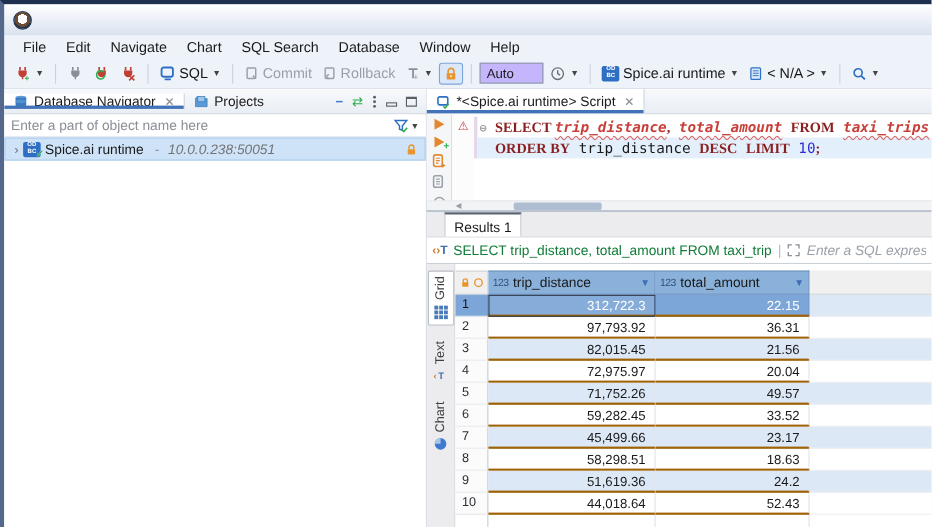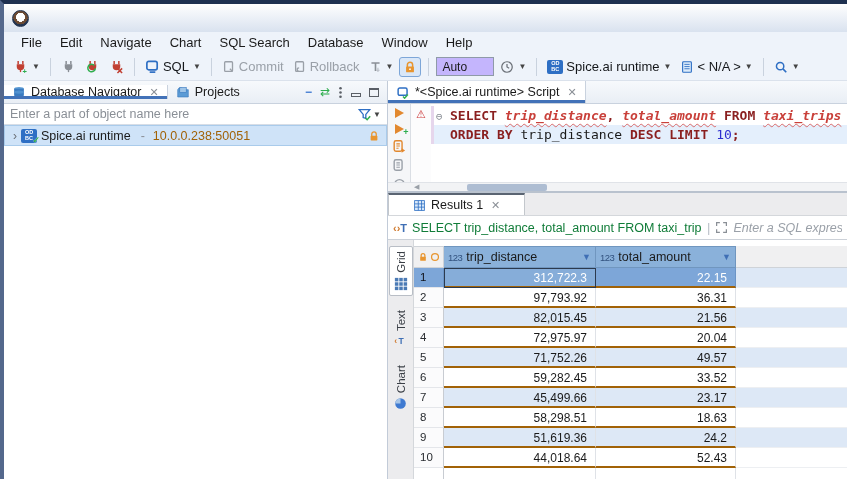--- a/index.html
+++ b/index.html
@@ -48,53 +48,53 @@
   .ptab-icons { display:flex; align-items:center; gap:8px; padding-right:8px; }
   .mini-ico { font-size:12px; line-height:1; }
   .box-min { width:10px; height:4px; border:1px solid #5a5f66; margin-top:6px; }
   .box-max { width:10px; height:9px; border:1px solid #5a5f66; border-top:2px solid #5a5f66; }
 
   
   .filter-row { height:21px; display:flex; align-items:center; border-bottom:1px solid #d7dde6; padding:0 6px; background:#fff; flex:0 0 auto; }
   .filter-ph { flex:1; color:#8a8f96; font-size:12.5px; }
   .tree { flex:1; background:#fff; }
   .tree-item { height:21px; display:flex; align-items:center; gap:4px; background:#cfe3f8; border:1px solid #a9cbeb; padding:0 6px 0 8px; font-size:12.5px; }
-  .tree-host { color:#a16207; margin-left:4px; }
+  .tree-host { color:#737373; font-style:italic; margin-left:4px; }
   .tree-dash { color:#8a8f96; margin-left:6px; }
   .tree-spacer { flex:1; }
   .expander { color:#6a6f76; font-size:12px; }
 
   .odbc-badge { width:16px; height:14px; background:#2e6fc4; border-radius:2px; color:#fff; font-size:5.5px; font-weight:bold;
                 display:flex; flex-direction:column; align-items:center; justify-content:center; line-height:1.05; position:relative; flex:0 0 auto; }
   .odbc-badge .chk { position:absolute; right:-3px; bottom:-3px; color:#2fae4e; font-size:9px; font-weight:bold; text-shadow:0 0 1px #fff; }
 
   
   .editor-tabs { height:23px; display:flex; background:linear-gradient(#f7f9fc,#e9eef5); border-bottom:1px solid #c9d2de; flex:0 0 auto; }
   .editor-body { height:78px; display:flex; flex:0 0 auto; position:relative; background:#fff; }
   .ed-toolbar { width:23px; background:#f5f6f8; border-right:1px solid #dadee4; display:flex; flex-direction:column; align-items:center; gap:6px; padding-top:4px; flex:0 0 auto; overflow:hidden; }
   .ed-btn { position:relative; height:13px; display:flex; align-items:center; }
   .plus-badge { position:absolute; right:-5px; bottom:-3px; color:#2fae4e; font-size:9px; font-weight:bold; }
   .ed-ruler { width:20px; background:#fcfcfd; flex:0 0 auto; padding-top:2px; text-align:center; }
   .change-bar { width:3px; background:#e6d6ec; height:38px; margin-top:2px; flex:0 0 auto; }
   .ed-text { flex:1; font-family:"DejaVu Sans Mono", monospace; font-size:13px; line-height:19px; padding-top:2px; min-width:0; white-space:pre; }
   .sql-line { height:19px; padding-left:2px; }
   .sql-line.current { background:#e4effc; }
-  .tok-kw { color:#8a1f1f; font-weight:bold; }
+  .tok-kw { color:#8a1f1f; font-weight:bold;font-family:Liberation Serif, serif; }
   .tok-ident { color:#c9403a; font-weight:600; font-style:italic; text-decoration:underline wavy #d96a6a 1px; text-underline-offset:3px; }
   .tok-plain { color:#1a1a1a; }
   .tok-num { color:#2d2dd0; }
   .warn { color:#cc3b3b; font-size:11px; }
   .ed-hscroll { height:9px; background:#f2f3f5; border-top:1px solid #e0e3e8; display:flex; align-items:center; flex:0 0 auto; }
   .hthumb { width:80px; height:7px; background:#aebdd2; margin-left:48px; border-radius:2px; }
   .harrow { color:#9aa0a8; font-size:7px; margin-left:26px; }
 
   
   .results { flex:1; display:flex; flex-direction:column; min-height:0; border-top:2px solid #b9c2ce; }
   .res-tabs { height:23px; background:#ececee; display:flex; align-items:flex-end; flex:0 0 auto; border-bottom:1px solid #d4d7db; }
-  .res-tab { height:22px; display:flex; align-items:center; gap:5px; background:#fff; border:1px solid #c3c7cc; border-top:2px solid #5a6472; border-bottom:none; padding:0 24px; margin-left:0; font-size:12.5px; }
+  .res-tab { height:22px; display:flex; align-items:center; gap:5px; background:#fff; border:1px solid #c3c7cc; border-top:2px solid #5a6472; border-bottom:none; padding:0 8px; margin-left:16px; font-size:12.5px;flex-direction:column; }
   .res-filter { height:24px; background:#fff; border-bottom:1px solid #ccd1d8; display:flex; align-items:center; padding:0 5px; gap:5px; flex:0 0 auto; }
   .filter-sql { color:#107c38; font-size:12.5px; white-space:nowrap; overflow:hidden; max-width:290px; flex:0 0 auto; }
   .pipe { color:#b9bec6; }
   .filter-placeholder { color:#9aa0a8; font-style:italic; font-size:12.5px; white-space:nowrap; overflow:hidden; flex:1; }
   .ft-icon { font-size:11px; flex:0 0 auto; }
   .ft-icon .lt { color:#d07a2e; font-weight:bold; }
   .ft-icon .t { color:#3f6fb5; font-weight:bold; }
 
   .res-body { flex:1; display:flex; min-height:0; }
   .side-tabs { width:26px; background:#ececee; border-right:1px solid #d4d7db; display:flex; flex-direction:column; align-items:center; padding-top:6px; gap:10px; flex:0 0 auto; }

